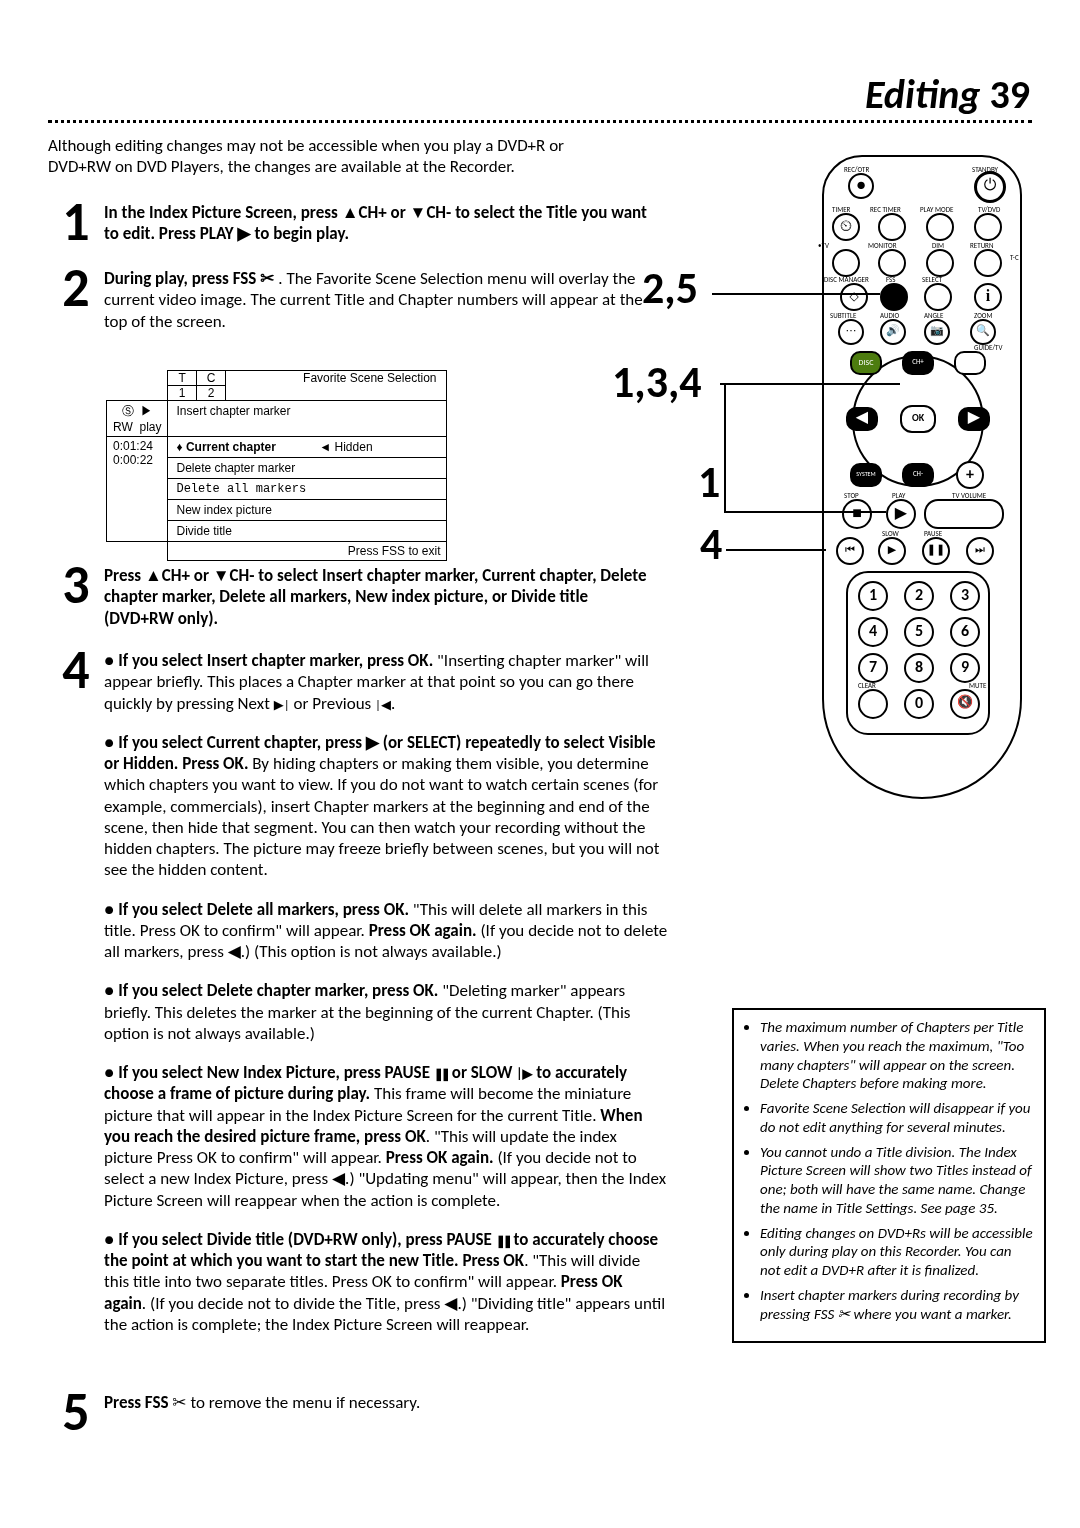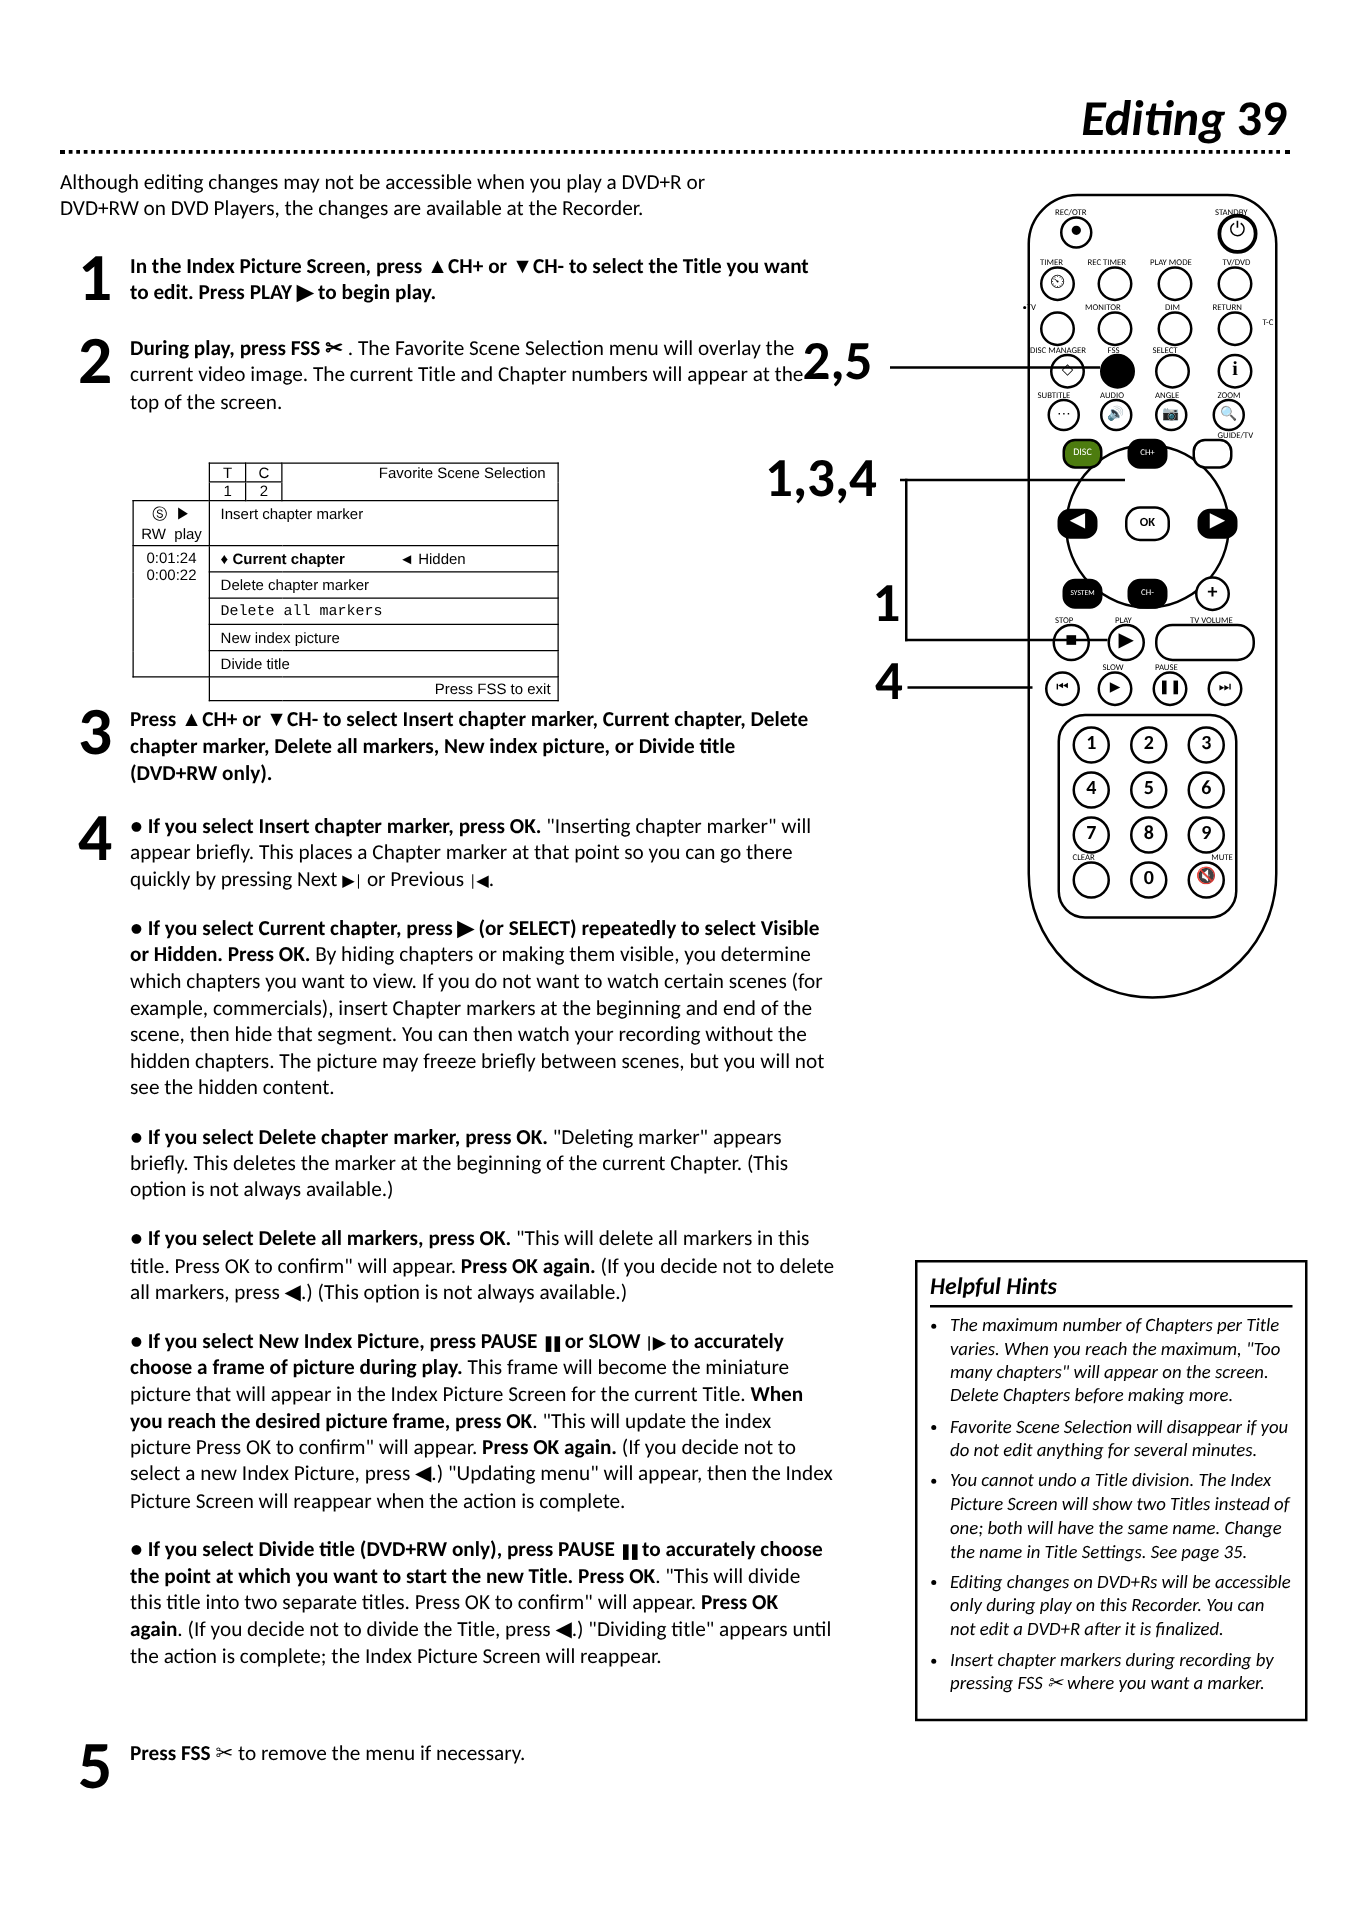--- a/index.html
+++ b/index.html
@@ -196,21 +196,21 @@
     <tr class="mini">
       <td style="border:none;"></td>
       <td>1</td>
       <td>2</td>
     </tr>
     <tr>
       <td style="text-align:center;">Ⓢ &nbsp;▶<br><span>RW</span>&nbsp;&nbsp;<span>play</span></td>
       <td colspan="3" style="padding:3px 8px;"><span>Insert chapter marker</span></td>
     </tr>
     <tr>
-      <td rowspan="5" style="text-align:center;vertical-align:top;"><span>0:01:24</span><br><span>0:00:22</span></td>
+      <td rowspan="5" style="vertical-align:top;"><span>0:01:24</span><br><span>0:00:22</span></td>
       <td colspan="3" style="padding:3px 8px;">♦ <strong>Current chapter</strong> &nbsp;&nbsp;&nbsp;&nbsp;&nbsp;&nbsp;&nbsp;&nbsp;&nbsp;&nbsp;&nbsp;&nbsp;◄ <span>Hidden</span></td>
     </tr>
     <tr>
           <td colspan="3" style="padding:3px 8px;"><span>Delete chapter marker</span></td>
         </tr>
     <tr>
           <td colspan="3" style="padding:3px 8px;font-family:Liberation Mono, monospace;"><span>Delete all markers</span></td>
         </tr>
     <tr>
           <td colspan="3" style="padding:3px 8px;"><span>New index picture</span></td>
@@ -233,23 +233,23 @@
   </div>
 </div>
 
 <div class="step step-4">
   <div class="step-num">4</div>
   <div class="step-body">
     <p>● <strong>If you select Insert chapter marker, press OK.</strong><span> "Inserting chapter marker" will appear briefly. This places a Chapter marker at that point so you can go there quickly by pressing Next </span><span class="next-icon"></span><span> or Previous </span><span class="prev-icon"></span><span>.</span></p>
 
     <p>● <strong><span>If you select Current chapter, press </span><span class="tri-right"></span><span> (or SELECT) repeatedly to select Visible or Hidden. Press OK.</span></strong><span> By hiding chapters or making them visible, you determine which chapters you want to view. If you do not want to watch certain scenes (for example, commercials), insert Chapter markers at the beginning and end of the scene, then hide that segment. You can then watch your recording without the hidden chapters. The picture may freeze briefly between scenes, but you will not see the hidden content.</span></p>
 
+    <p>● <strong>If you select Delete all markers, press OK.</strong><span> "This will delete all markers in this title. Press OK to confirm" will appear. </span><strong>Press OK again.</strong><span> (If you decide not to delete all markers, press </span><span class="left-icon"></span><span>.) (This option is not always available.)</span></p>
+
     <p>● <strong>If you select Delete chapter marker, press OK.</strong><span> "Deleting marker" appears briefly. This deletes the marker at the beginning of the current Chapter. (This option is not always available.)</span></p>
-
-    <p>● <strong>If you select Delete all markers, press OK.</strong><span> "This will delete all markers in this title. Press OK to confirm" will appear. </span><strong>Press OK again.</strong><span> (If you decide not to delete all markers, press </span><span class="left-icon"></span><span>.) (This option is not always available.)</span></p>
 
     <p>● <strong><span>If you select New Index Picture, press PAUSE </span><span class="pause-icon"></span><span> or SLOW </span><span class="slow-icon"></span><span> to accurately choose a frame of picture during play.</span></strong><span> This frame will become the miniature picture that will appear in the Index Picture Screen for the current Title. </span><strong>When you reach the desired picture frame, press OK</strong><span>. "This will update the index picture Press OK to confirm" will appear. </span><strong>Press OK again.</strong><span> (If you decide not to select a new Index Picture, press </span><span class="left-icon"></span><span>.) "Updating menu" will appear, then the Index Picture Screen will reappear when the action is complete.</span></p>
 
     <p>● <strong><span>If you select Divide title (DVD+RW only), press PAUSE </span><span class="pause-icon"></span><span> to accurately choose the point at which you want to start the new Title. Press OK</span></strong><span>. "This will divide this title into two separate titles. Press OK to confirm" will appear. </span><strong>Press OK again</strong><span>. (If you decide not to divide the Title, press </span><span class="left-icon"></span><span>.) "Dividing title" appears until the action is complete; the Index Picture Screen will reappear.</span></p>
   </div>
 </div>
 
 <div class="step step-5">
   <div class="step-num">5</div>
   <div class="step-body">
@@ -349,21 +349,20 @@
   <div class="callout co-134">1,3,4</div>
   <div class="callout-line" style="top:228px;left:-10px;width:180px;"></div>
   <div class="callout co-1">1</div>
   <div class="callout-line" style="top:356px;left:-6px;width:162px;"></div>
   <div style="position:absolute;top:228px;left:-6px;width:2px;height:130px;background:#000;"></div>
   <div class="callout co-4">4</div>
   <div class="callout-line" style="top:394px;left:-4px;width:100px;"></div>
 </div>
 
 <div class="hints">
-  <div class="hints-title">Helpful Hints</div>
   <ul>
     <li>The maximum number of Chapters per Title varies.  When you reach the maximum, "Too many chapters" will appear on the screen. Delete Chapters before making more.</li>
     <li>Favorite Scene Selection will disappear if you do not edit anything for several minutes.</li>
     <li>You cannot undo a Title division. The Index Picture Screen will show two Titles instead of one; both will have the same name. Change the name in Title Settings. See page 35.</li>
     <li>Editing changes on DVD+Rs will be accessible only during play on this Recorder. You can not edit a DVD+R after it is finalized.</li>
     <li>Insert chapter markers during recording by pressing FSS ✂ where you want a marker.</li>
   </ul>
 </div>
 
 </body></html>

